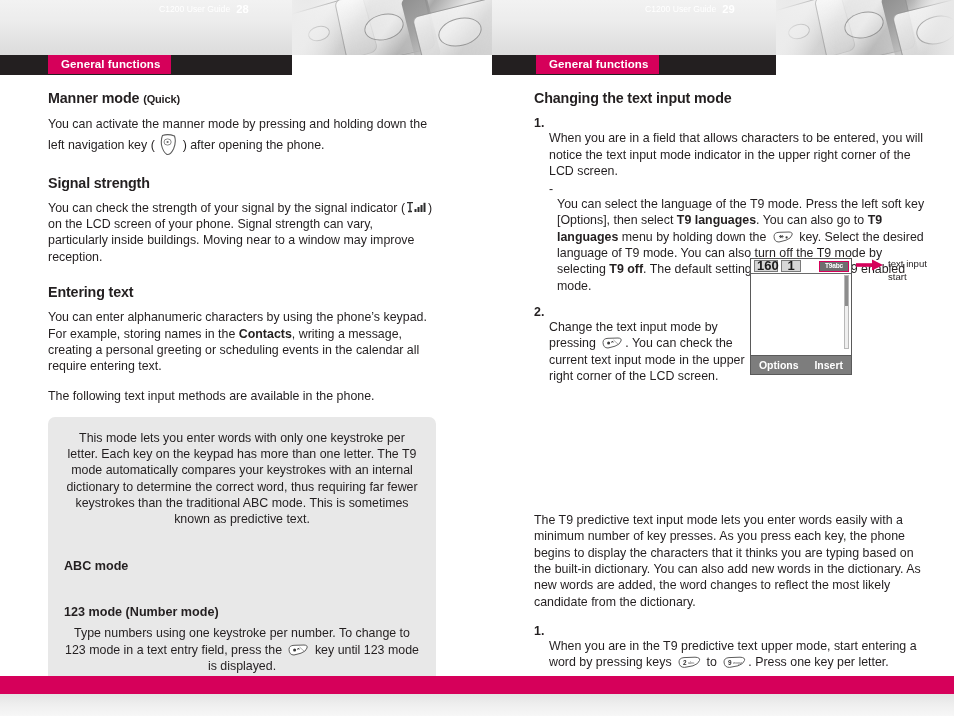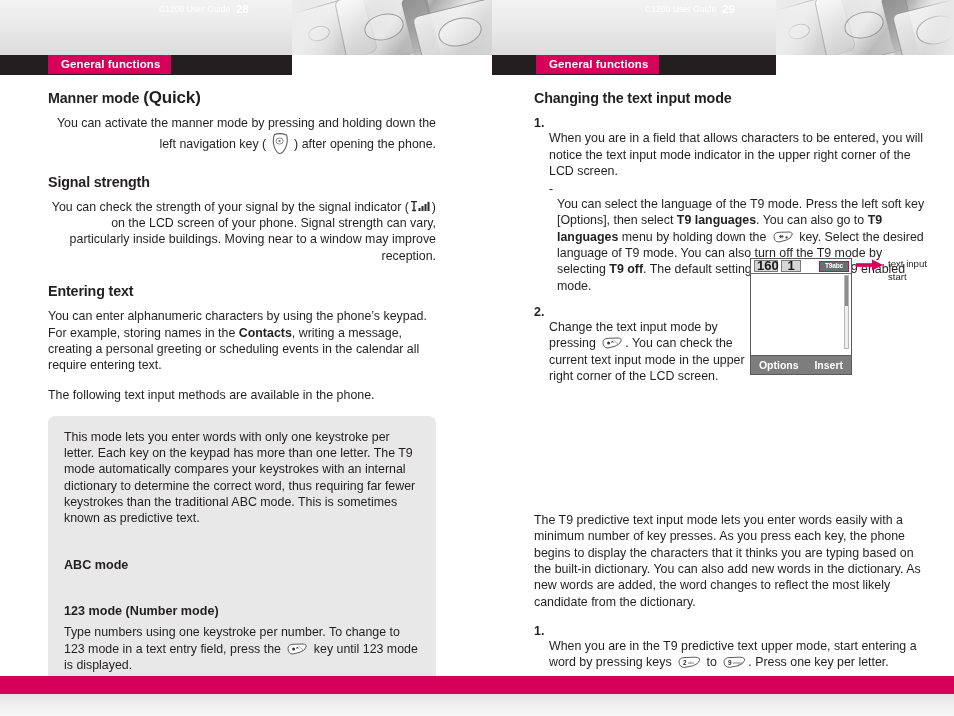--- a/index.html
+++ b/index.html
@@ -92,40 +92,40 @@
     line-height: 16.3px;
   }
   .col.left  { left: 48px; width: 388px; }
   .col.right { left: 534px; width: 400px; }
 
   h2.head {
     font-size: 14.3px; font-weight: bold;
     margin: 0 0 9px 0; padding: 0;
     letter-spacing: -.15px;
   }
-  h2.head .sub { font-size: 17px; font-weight: bold; }
+  h2.head .sub { font-size: 11px; font-weight: bold; }
   p { margin: 0 0 13px 0; padding: 0; }
   b, strong { font-weight: bold; }
   i { font-style: italic; font-weight: bold; }
 
-  .sp-1 { margin-bottom: 19px; text-align: right; }
+  .sp-1 { margin-bottom: 19px; }
 
   
   .infobox {
     background: #e8e8e8;
     border-radius: 7px;
     padding: 13px 16px 15px 16px;
     margin-top: 3px;
   }
   .infobox h3 {
     font-size: 12.6px; font-weight: bold;
     margin: 0 0 5px 0;
   }
   .infobox h3.nx { margin-top: 30px; }
-  .infobox p { margin: 0; line-height: 16.3px; }
+  .infobox p { margin: 0; line-height: 16.3px; text-align: center; }
 
   
   .num {
     display: flex; margin-bottom: 10px;
   }
   .num .n { font-weight: bold; width: 15px; flex: none; }
   .num .t { flex: 1; margin-top: 15px; }
   .dash {
     display: flex; margin-top: 2px;
   }

